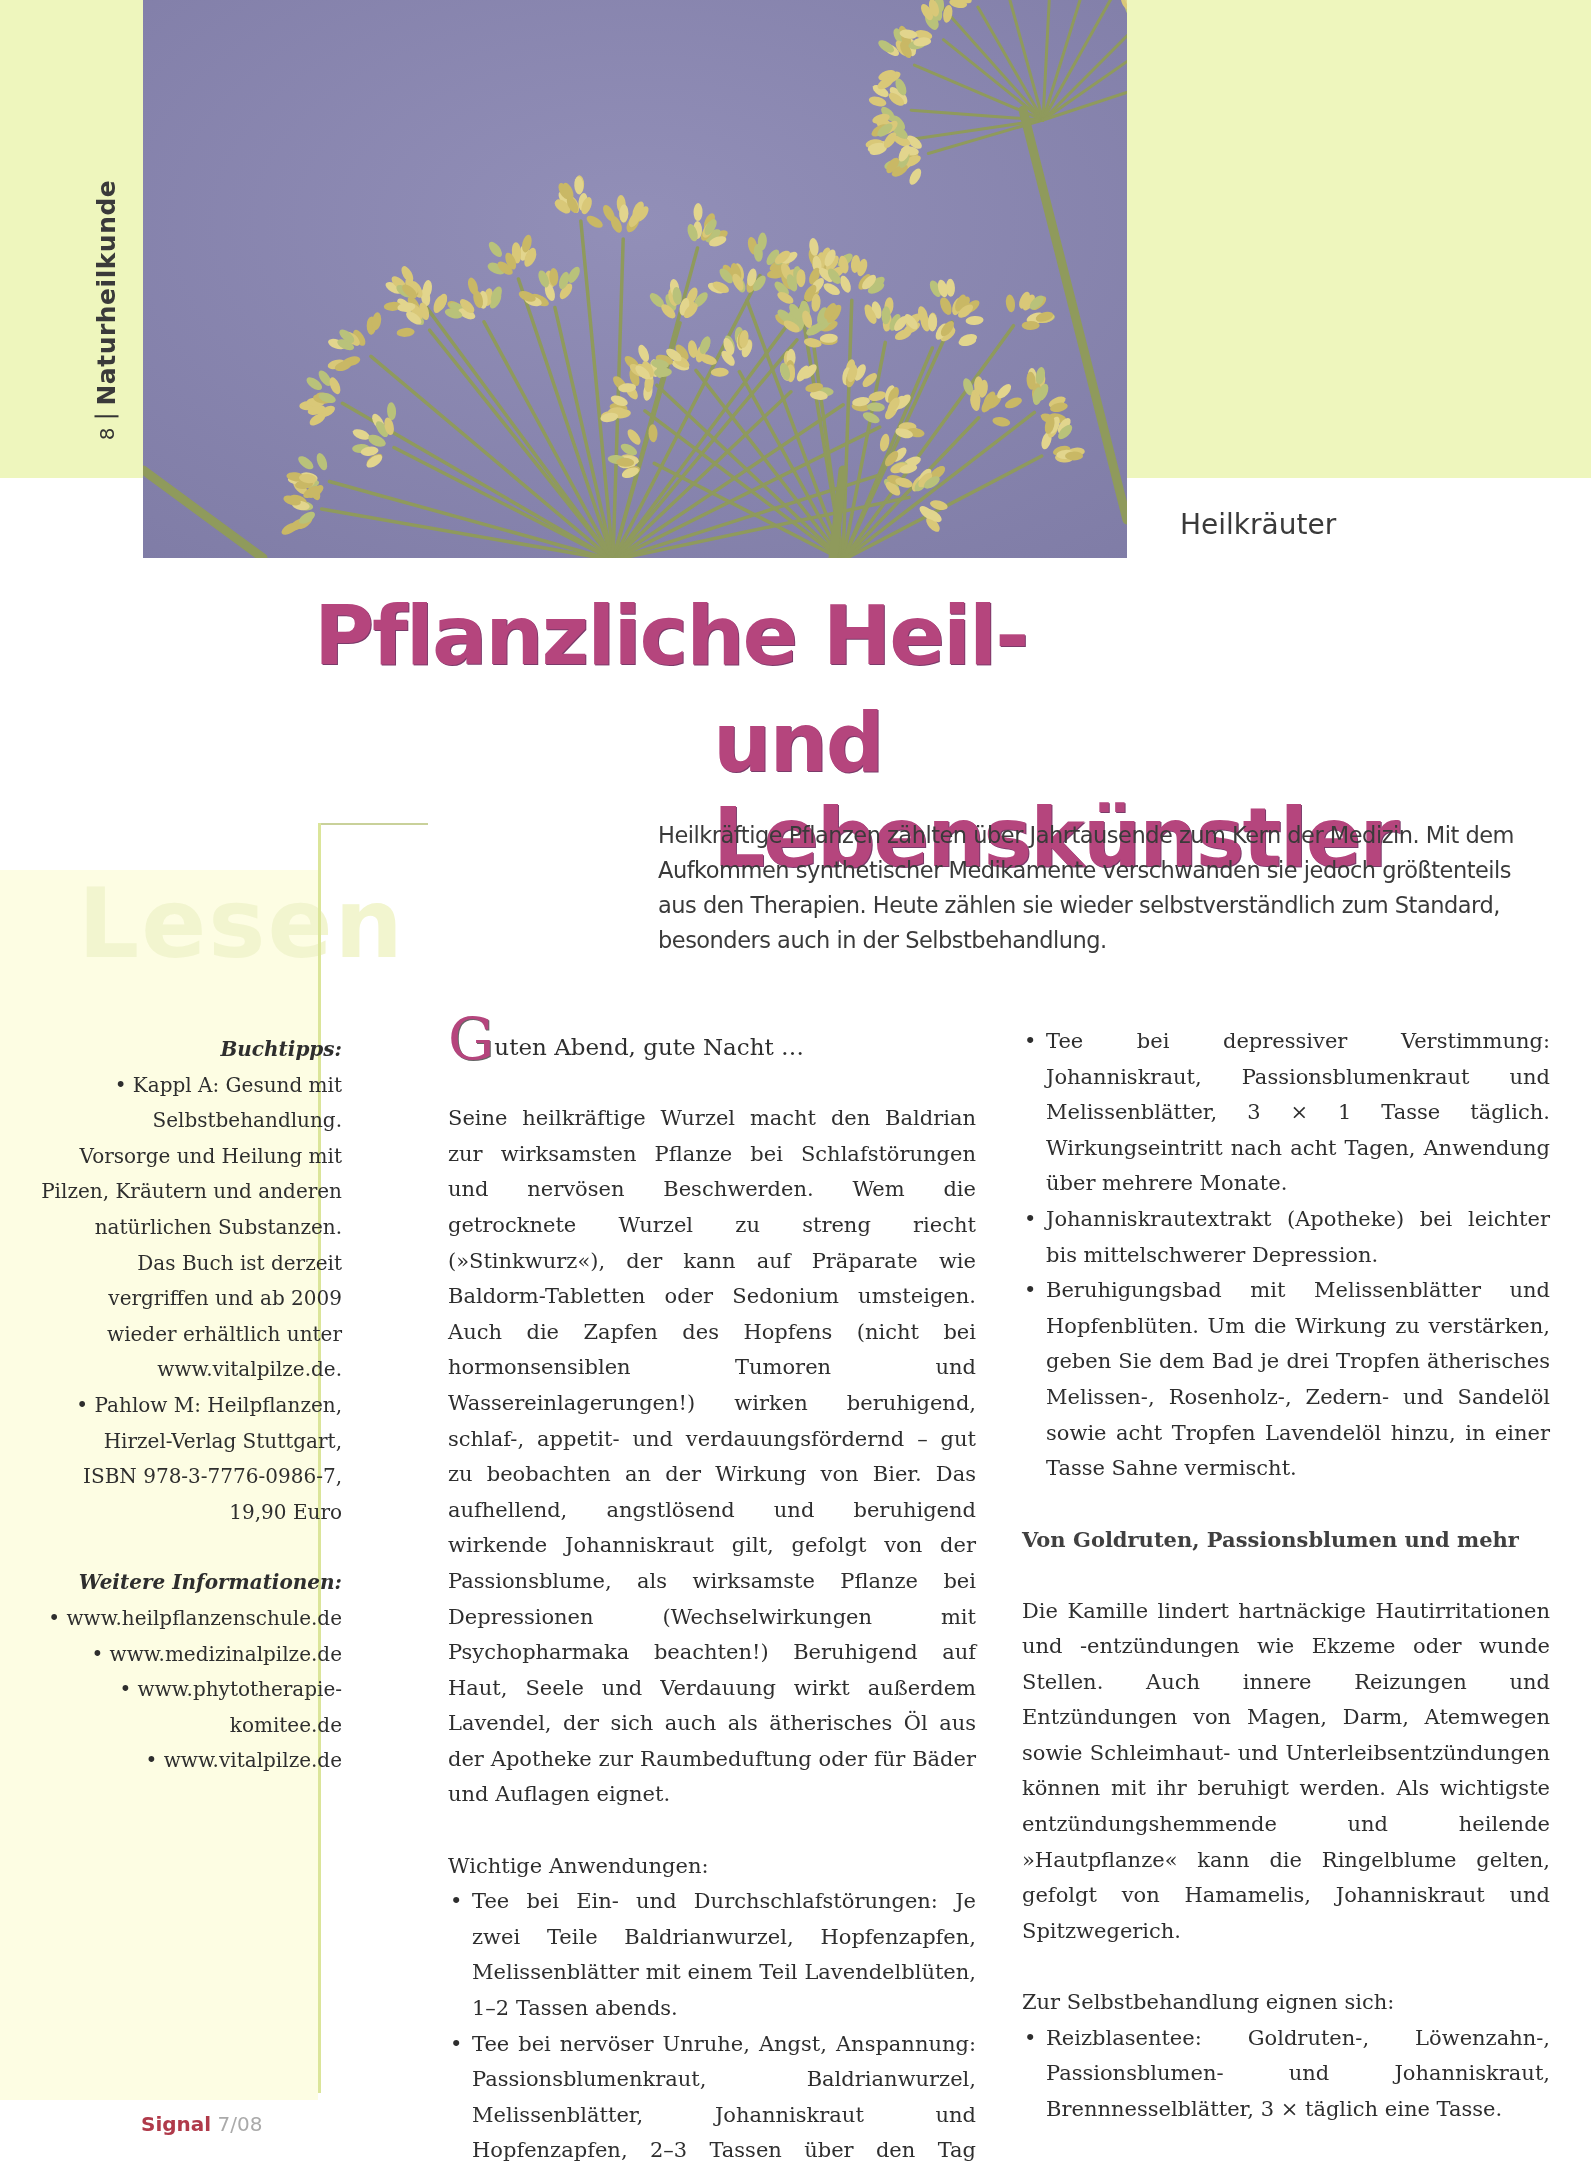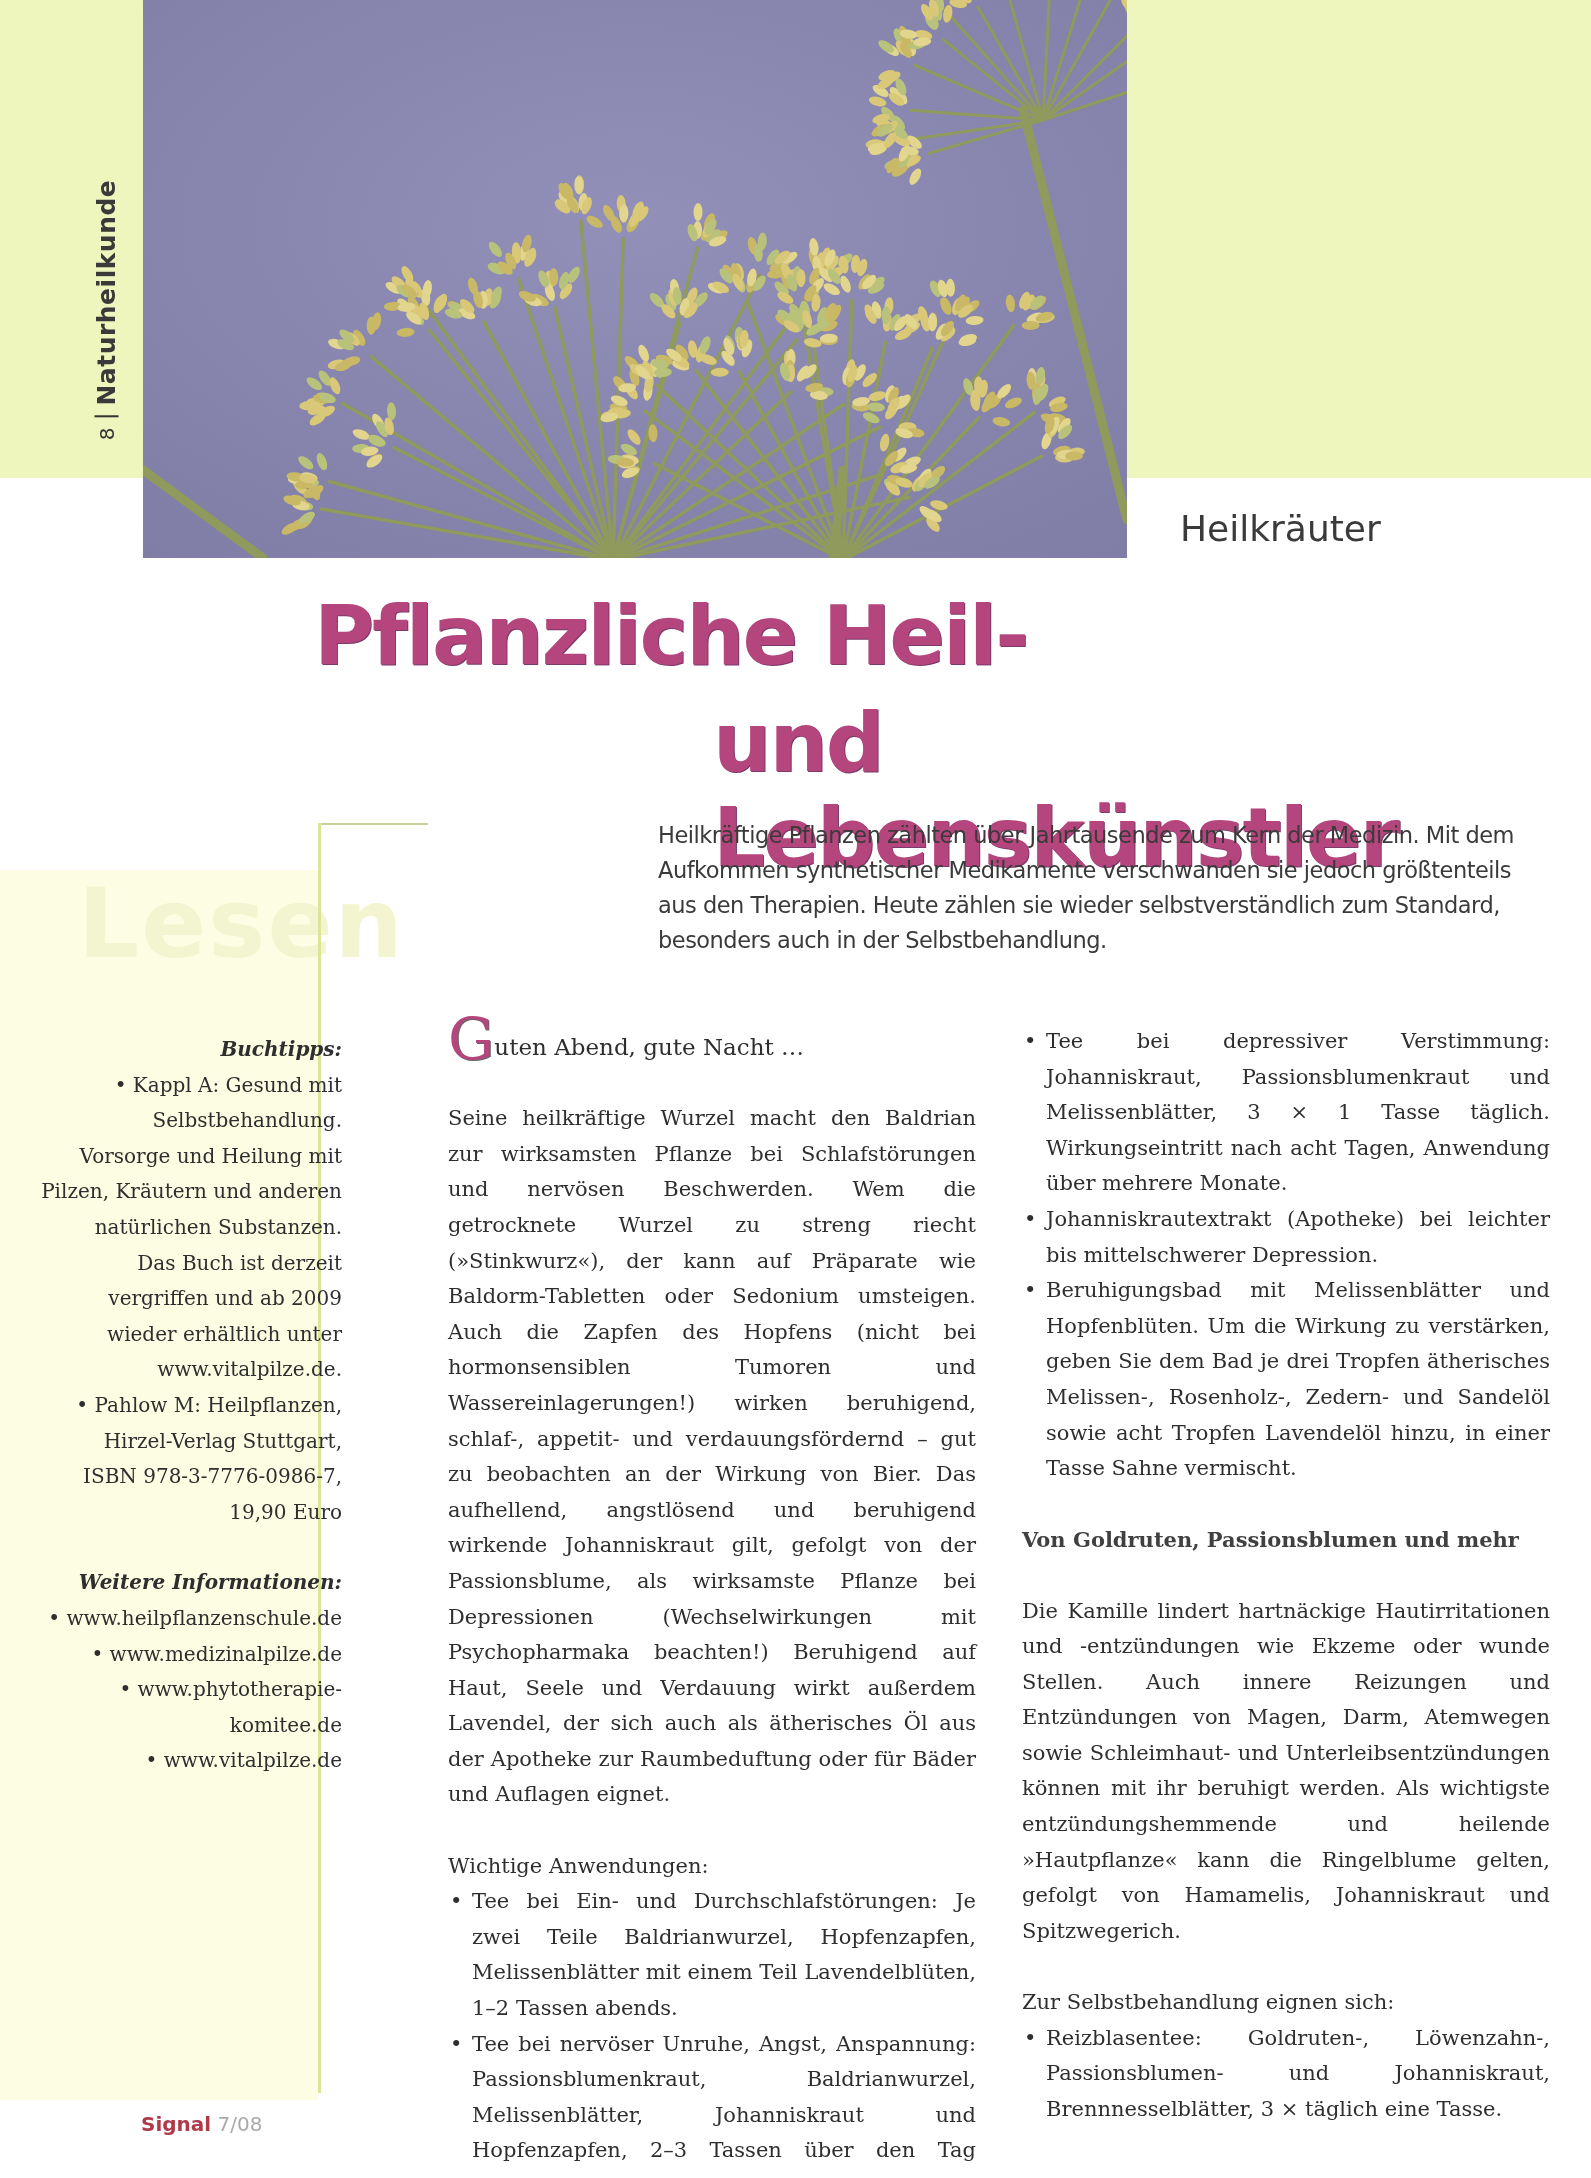--- a/index.html
+++ b/index.html
@@ -25,21 +25,21 @@
     transform: translate(-50%, -50%) rotate(-90deg);
     white-space: nowrap; display: flex; align-items: center; gap: 10px;
     font-family: "DejaVu Sans", sans-serif;
   }
   .section-label .page-num { font-size: 20px; color: #333; }
   .section-label .bar { width: 2px; height: 24px; background: #333; display: inline-block; }
   .section-label .section-name { font-size: 25px; font-weight: bold; color: #3a3a3a; letter-spacing: 0.5px; }
 
   .kicker {
     position: absolute; left: 1180px; top: 508px;
-    font-family: "DejaVu Sans", sans-serif; font-size: 36px; color: #3a3a3a;
+    font-family: "DejaVu Sans", sans-serif; font-size: 28px; color: #3a3a3a;
   }
   .headline {
     position: absolute; font-family: "DejaVu Sans", sans-serif; font-weight: bold;
     color: #b5457d; letter-spacing: -2px; text-shadow: 1px 1px 0 #7a3a6a;
   }
   .headline.l1 { left: 314px; top: 588px; font-size: 82px; }
   .headline.l2 { left: 713px; top: 695px; font-size: 82px; }
 
   .lead {
     position: absolute; left: 658px; top: 818px; width: 880px;

